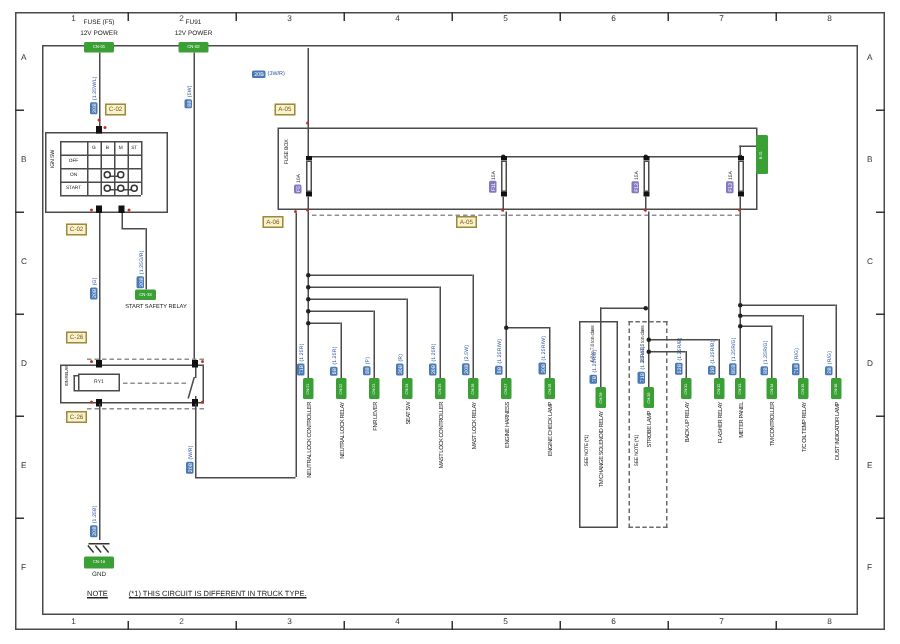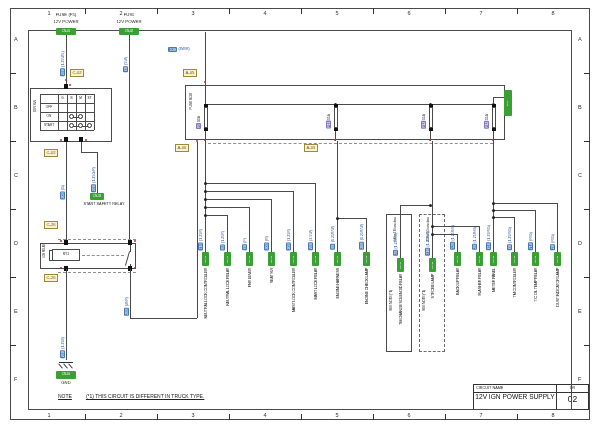--- a/index.html
+++ b/index.html
@@ -44,28 +44,20 @@
   #tb-dr-label{position:absolute;left:83px;top:1px;width:31px;text-align:center;font-size:3.6px;color:#222;}
   #tb-dr{position:absolute;left:83px;top:9px;width:31px;text-align:center;font-size:8.5px;color:#111;}
   #noteline{position:absolute;left:58px;top:393px;font-size:5px;color:#222;}
   #noteline .u{text-decoration:underline;}
   #note-label{margin-right:14px;}
 </style>
 </head>
 <body>
 
 <div id="stage">
-  <div id="titleblock">
-    <div id="tb-name-label">CIRCUIT NAME</div>
-    <div id="tb-name">12V IGN POWER SUPPLY</div>
-    <div id="tb-hdr"></div>
-    <div id="tb-div"></div>
-    <div id="tb-dr-label">DR</div>
-    <div id="tb-dr">02</div>
-  </div>
   <div id="noteline">
     <span id="note-label" class="u">NOTE</span><span class="u">(*1) THIS CIRCUIT IS DIFFERENT IN TRUCK TYPE.</span>
   </div>
 <div class="box" style="left: 10px; top: 8px; width: 580px; height: 412px;"></div>
     <div class="box" style="left: 28px; top: 30px; width: 544px; height: 380px;"></div>
     <div class="bnum" style="left: 43px; top: 10px;">1</div>
     <div class="bnum" style="left: 43px; top: 412px;">1</div>
     <div class="bnum" style="left: 115px; top: 10px;">2</div>
     <div class="bnum" style="left: 115px; top: 412px;">2</div>
     <div class="bnum" style="left: 187px; top: 10px;">3</div>

